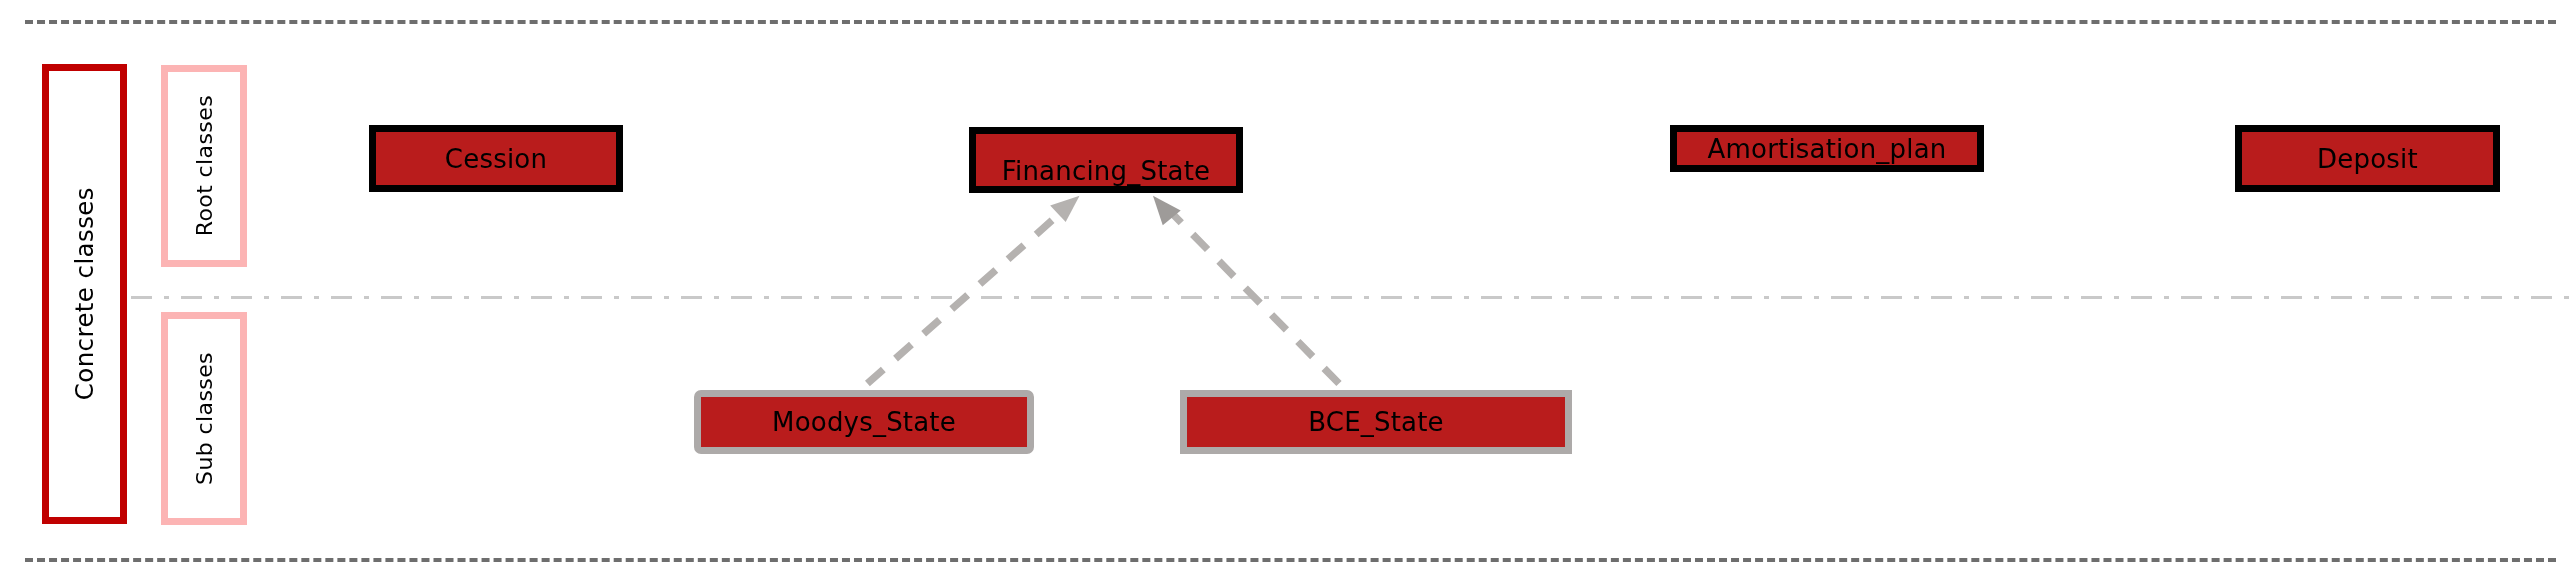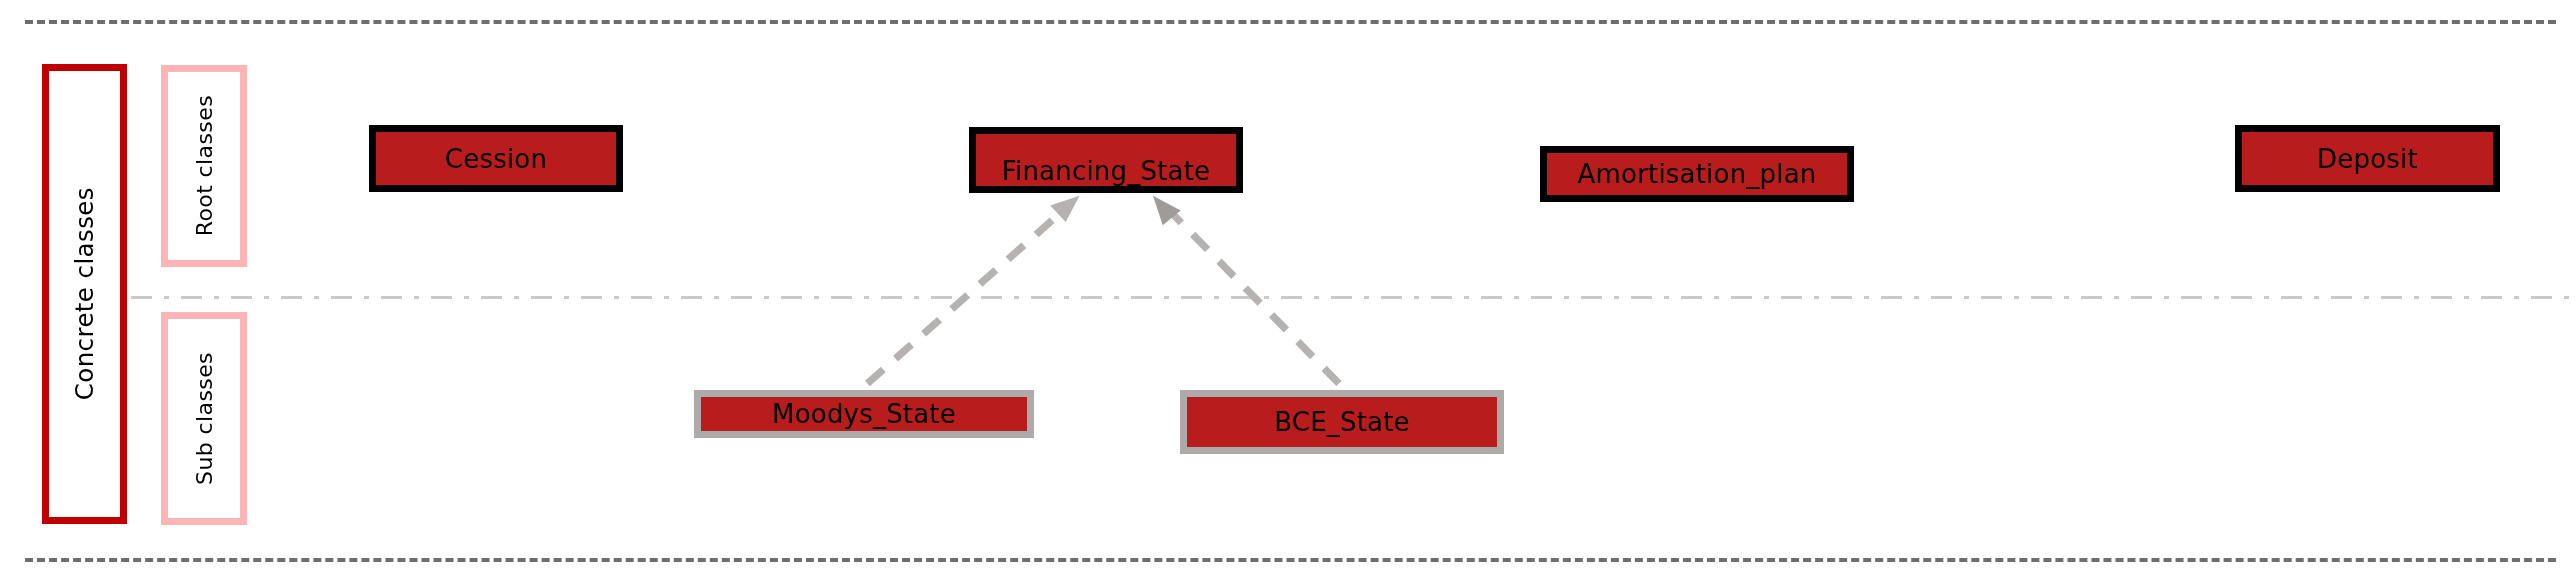--- a/index.html
+++ b/index.html
@@ -108,24 +108,24 @@
   }
   .node-root {
     border: 7.3px solid #000000;
   }
   .node-sub {
     border: 7.3px solid #adaaa9;
   }
 
   .node-cession        { left: 369px;  top: 125px; width: 254px; height: 67px; }
   .node-financing      { left: 969px; top: 127px; width: 274px; height: 66px; align-items: flex-end; }
-  .node-amortisation   { left: 1540px; top: 125px; width: 314px; height: 56px; margin-top: 21px; }
+  .node-amortisation   { left: 1670px; top: 125px; width: 314px; height: 47px; }
   .node-deposit        { left: 2235px; top: 125px; width: 265px; height: 67px; }
-  .node-moodys         { left: 694px;  top: 390px; width: 340px; height: 48px; }
-  .node-bce            { left: 1180px; top: 390px; width: 324px; height: 64px; }
+  .node-moodys         { left: 694px;  top: 390px; width: 340px; height: 64px; border-radius: 7px; }
+  .node-bce            { left: 1180px; top: 390px; width: 392px; height: 64px; }
 
   
   #edges {
     position: absolute;
     left: 0;
     top: 0;
     width: 2576px;
     height: 585px;
     pointer-events: none;
   }

